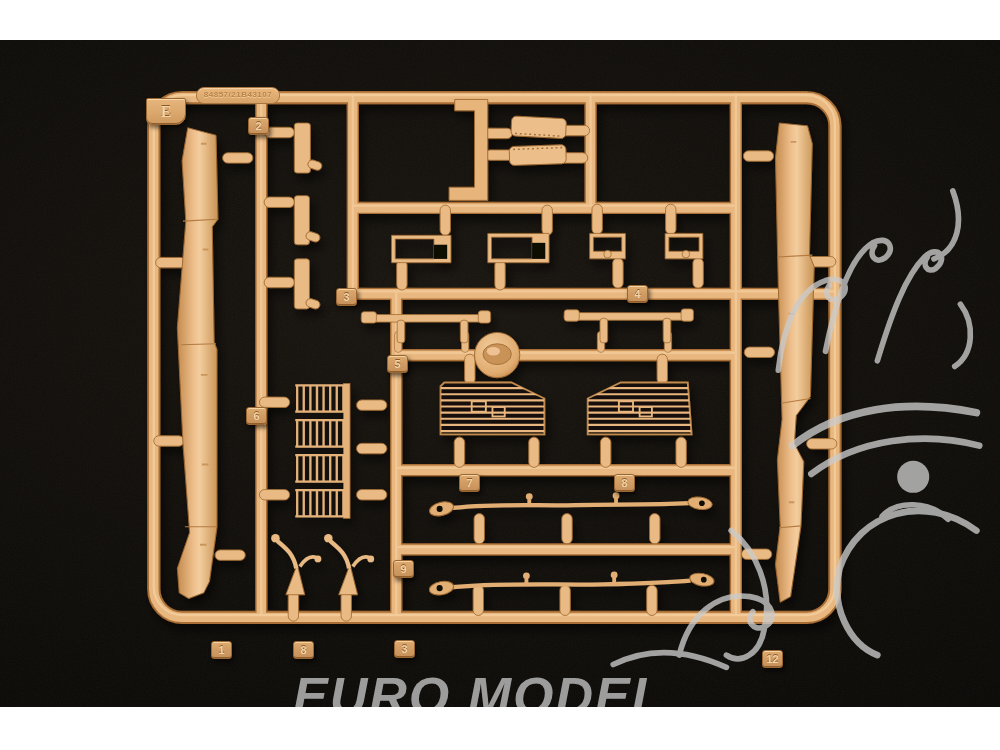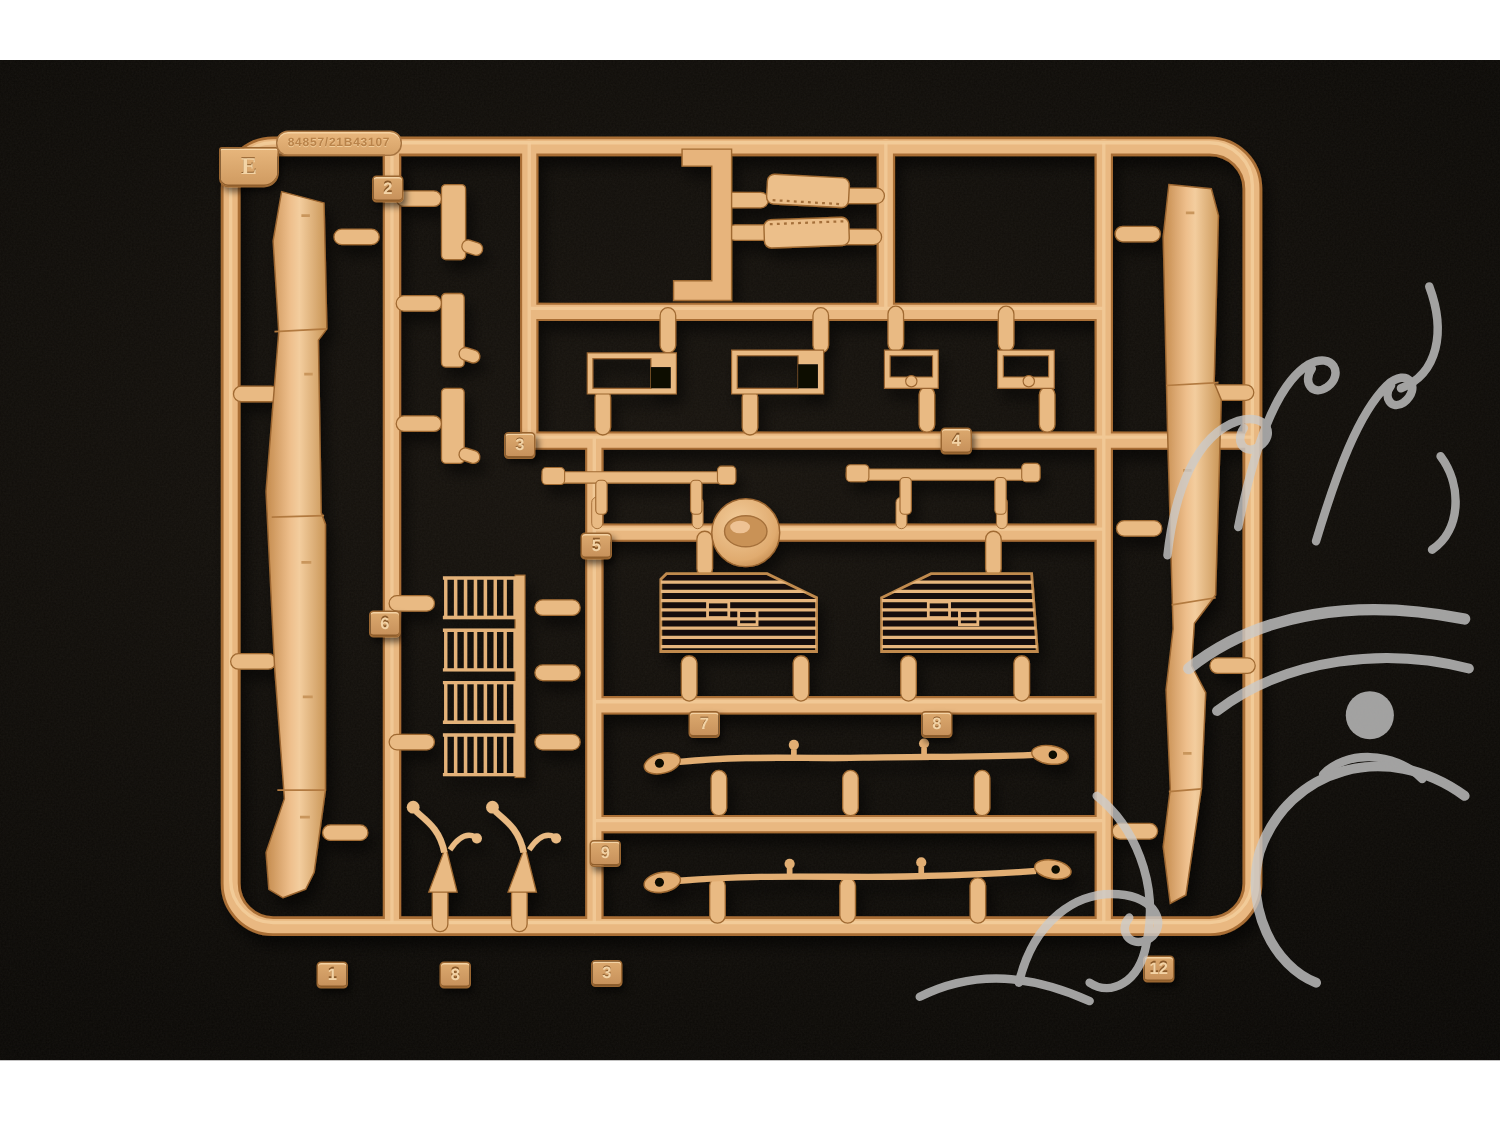--- a/index.html
+++ b/index.html
@@ -281,32 +281,33 @@
         <path d="M830,500 C880,462 950,455 1008,470" stroke-width="7"></path>
         <path d="M905,545 C920,528 955,528 975,548"></path>
         <path d="M1005,560 C950,520 880,540 860,600 C850,640 870,680 900,692" stroke-width="7"></path>
         <path d="M690,692 C700,650 730,625 765,630 C790,634 795,655 780,662 C768,667 760,655 768,646"></path>
         <path d="M620,702 C660,682 700,687 740,705"></path>
         <path d="M745,560 C770,580 790,620 780,665 C775,692 755,702 740,692"></path>
         <circle cx="938" cy="503" r="17" fill="#cbcbcb" stroke="none"></circle>
       </g>
     </svg>
 
+    <div class="wm-text">EURO MODEL</div>
 
     <div class="letter-tab" style="left:146px;top:58px">E</div>
-    <div class="code-plate" style="left:184px;top:47px">84857/21B43107</div>
+    <div class="code-plate" style="left:196px;top:47px">84857/21B43107</div>
 
     <div class="tag" style="left:211px;top:601px">1</div>
     <div class="tag" style="left:248px;top:77px">2</div>
     <div class="tag" style="left:336px;top:248px">3</div>
     <div class="tag" style="left:627px;top:245px">4</div>
     <div class="tag" style="left:387px;top:315px">5</div>
     <div class="tag" style="left:246px;top:367px">6</div>
     <div class="tag" style="left:459px;top:434px">7</div>
     <div class="tag" style="left:614px;top:434px">8</div>
     <div class="tag" style="left:393px;top:520px">9</div>
     <div class="tag" style="left:293px;top:601px">8</div>
     <div class="tag" style="left:394px;top:600px">3</div>
-    <div class="tag" style="left:762px;top:597px">12</div>
+    <div class="tag" style="left:762px;top:610px">12</div>
   </div>
 
   <div class="strip bottom"></div>
 </div>
 
 </body></html>

